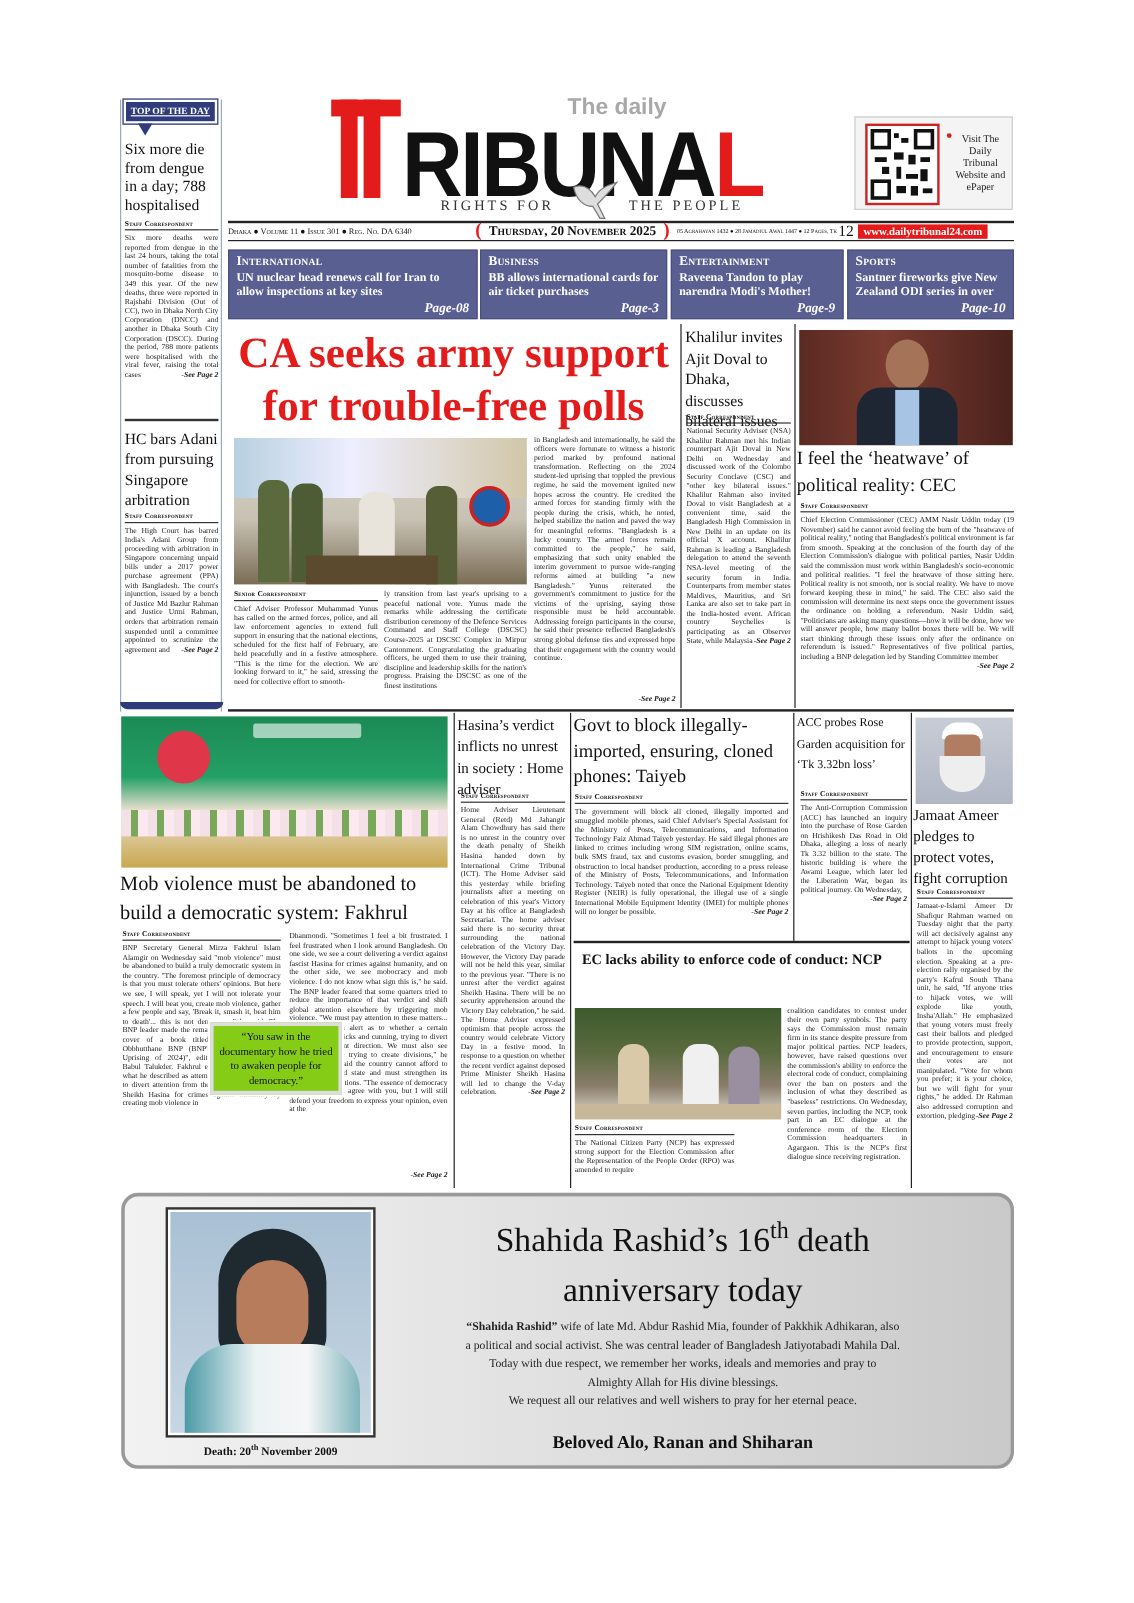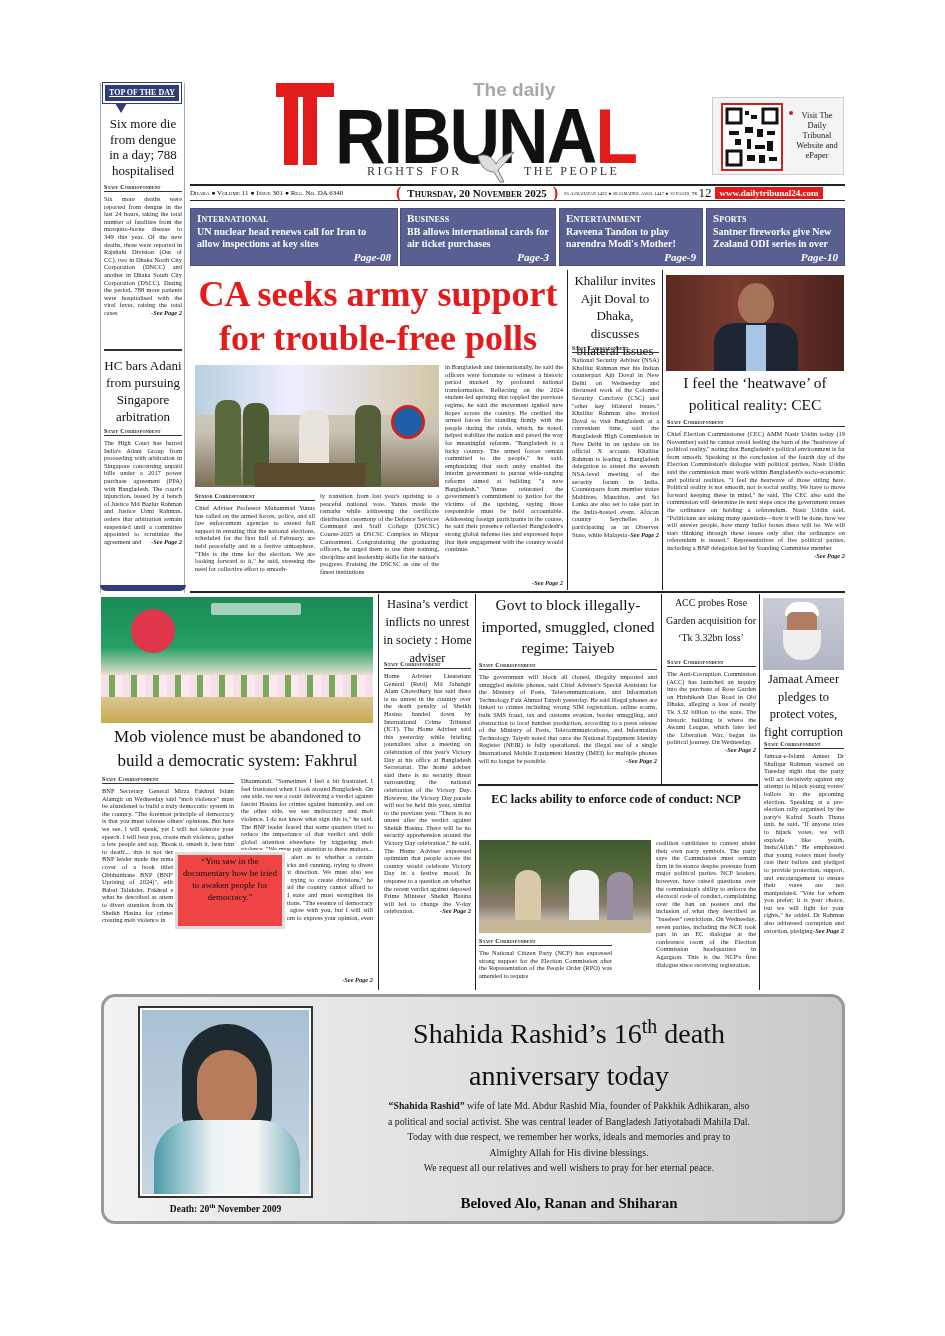--- a/index.html
+++ b/index.html
@@ -4,21 +4,21 @@
 <style>
 *{box-sizing:border-box;margin:0;padding:0}
 html,body{width:945px;height:1336px;background:#fff;overflow:hidden}
 body{position:relative;font-family:"Liberation Serif",serif;color:#111}
 .abs{position:absolute}
 .serif{font-family:"Liberation Serif",serif}
 .sans{font-family:"Liberation Sans",sans-serif}
 .body-txt{font-size:6.4px;line-height:7.6px;text-align:justify;color:#222}
 .byline{font-size:6.2px;font-variant:small-caps;font-weight:bold;letter-spacing:.2px;border-bottom:1px solid #333;padding-bottom:1px;margin-bottom:3px}
 .seepage{font-style:italic;font-weight:bold;float:right}
-.hl{text-align:center;font-family:"Liberation Serif",serif;color:#111}
+.hl{text-align:left;font-family:"Liberation Serif",serif;color:#111}
 .vrule{position:absolute;width:1px;background:#222}
 .hrule{position:absolute;height:1px;background:#222}
 .photo{position:absolute;overflow:hidden}
 
 #mast-T{position:absolute;left:276px;top:83px;width:58px;height:82px}
 #mast-T .bar{position:absolute;background:#e41b1b}
 #mast-word{position:absolute;left:335px;top:104px;font-family:"Liberation Sans",sans-serif;font-weight:bold;font-size:70px;letter-spacing:-2px;line-height:60px;color:#111;transform:scaleY(1.1);transform-origin:top}
 #mast-word .red{color:#e41b1b}
 #teaser-row .teaser{position:absolute;top:208px;height:58px;background:#5a5f92;color:#fff;padding:3px 6px;border:1px solid #4a4f80}
 .teaser .cat{font-variant:small-caps;font-size:11px;font-weight:bold;letter-spacing:.2px}
@@ -201,40 +201,40 @@
   <div class="abs" style="left:102px;top:775px;width:132px">
     <div class="byline">Staff Correspondent</div>
     <div class="body-txt" style="height:195px;overflow:hidden">BNP Secretary General Mirza Fakhrul Islam Alamgir on Wednesday said "mob violence" must be abandoned to build a truly democratic system in the country. "The foremost principle of democracy is that you must tolerate others' opinions. But here we see, I will speak, yet I will not tolerate your speech. I will beat you, create mob violence, gather a few people and say, 'Break it, smash it, beat him to death'... this is not democracy," he said. The BNP leader made the remarks while unveiling the cover of a book titled "Chobbisher Gono-Obbhutthane BNP (BNP's Role in the Mass Uprising of 2024)", edited by photojournalist Babul Talukder. Fakhrul expressed concern over what he described as attempts by a certain quarter to divert attention from the recent verdict against Sheikh Hasina for crimes against humanity by creating mob violence in</div>
   </div>
   <div class="abs" style="left:241px;top:777px;width:132px">
     <div class="body-txt" style="height:199px;overflow:hidden">Dhanmondi. "Sometimes I feel a bit frustrated. I feel frustrated when I look around Bangladesh. On one side, we see a court delivering a verdict against fascist Hasina for crimes against humanity, and on the other side, we see mobocracy and mob violence. I do not know what sign this is," he said. The BNP leader feared that some quarters tried to reduce the importance of that verdict and shift global attention elsewhere by triggering mob violence. "We must pay attention to these matters... We must remain alert as to whether a certain quarter is, with tricks and cunning, trying to divert this in a different direction. We must also see whether they are trying to create divisions," he added. Fakhrul said the country cannot afford to turn into a failed state and must strengthen its democratic institutions. "The essence of democracy is that I may not agree with you, but I will still defend your freedom to express your opinion, even at the</div>
     <div class="body-txt" style="height:9px">
         <span class="seepage">-See Page 2</span>
       </div>
   </div>
-  <div class="abs" style="left:175px;top:852px;width:110px;height:77px;border:3px solid #ddd;background:#ef4444;display:flex;justify-content:center;box-shadow:0 0 0 2px #fff">
+  <div class="abs" style="left:175px;top:852px;width:110px;height:60px;border:3px solid #ddd;background:#84cc16;display:flex;align-items:center;justify-content:center;box-shadow:0 0 0 2px #fff">
     <div style="font-size:9px;line-height:12px;text-align:center;padding:0 4px">“You saw in the documentary how he tried to awaken people for democracy.”</div>
   </div>
 </div>
 <div class="vrule" style="left:378px;top:594px;height:396px"></div>
 
 <div>
   <div class="abs hl" style="left:381px;top:595px;width:93px;font-size:12.5px;line-height:18px">Hasina’s verdict inflicts no unrest in society : Home adviser</div>
   <div class="abs" style="left:384px;top:660px;width:87px">
     <div class="byline">Staff Correspondent</div>
     <div class="body-txt" style="height:312px;overflow:hidden">
       <span>Home Adviser Lieutenant General (Retd) Md Jahangir Alam Chowdhury has said there is no unrest in the country over the death penalty of Sheikh Hasina handed down by International Crime Tribunal (ICT). The Home Adviser said this yesterday while briefing journalists after a meeting on celebration of this year's Victory Day at his office at Bangladesh Secretariat. The home adviser said there is no security threat surrounding the national celebration of the Victory Day. However, the Victory Day parade will not be held this year, similar to the previous year. "There is no unrest after the verdict against Sheikh Hasina. There will be no security apprehension around the Victory Day celebration," he said. The Home Adviser expressed optimism that people across the country would celebrate Victory Day in a festive mood. In response to a question on whether the recent verdict against deposed Prime Minister Sheikh Hasina will led to change the V-day celebration.</span>
       <span class="seepage">-See Page 2</span>
     </div>
   </div>
 </div>
 <div class="vrule" style="left:475px;top:594px;height:396px"></div>
 
 <div>
-  <div class="abs hl" style="left:478px;top:594px;width:180px;font-size:15.5px;line-height:21.5px">Govt to block illegally-imported, smuggled, cloned regime: Taiyeb</div>
+  <div class="abs hl" style="left:478px;top:594px;width:180px;font-size:15.5px;line-height:21.5px">Govt to block illegally-imported, ensuring, cloned phones: Taiyeb</div>
   <div class="abs" style="left:479px;top:661px;width:178px">
     <div class="byline">Staff Correspondent</div>
     <div class="body-txt" style="height:118px;overflow:hidden">
       <span>The government will block all cloned, illegally imported and smuggled mobile phones, said Chief Adviser's Special Assistant for the Ministry of Posts, Telecommunications, and Information Technology Faiz Ahmad Taiyeb yesterday. He said illegal phones are linked to crimes including wrong SIM registration, online scams, bulk SMS fraud, tax and customs evasion, border smuggling, and obstruction to local handset production, according to a press release of the Ministry of Posts, Telecommunications, and Information Technology. Taiyeb noted that once the National Equipment Identity Register (NEIR) is fully operational, the illegal use of a single International Mobile Equipment Identity (IMEI) for multiple phones will no longer be possible.</span>
       <span class="seepage">-See Page 2</span>
     </div>
   </div>
 </div>
 <div class="vrule" style="left:661px;top:594px;height:190px"></div>
 

